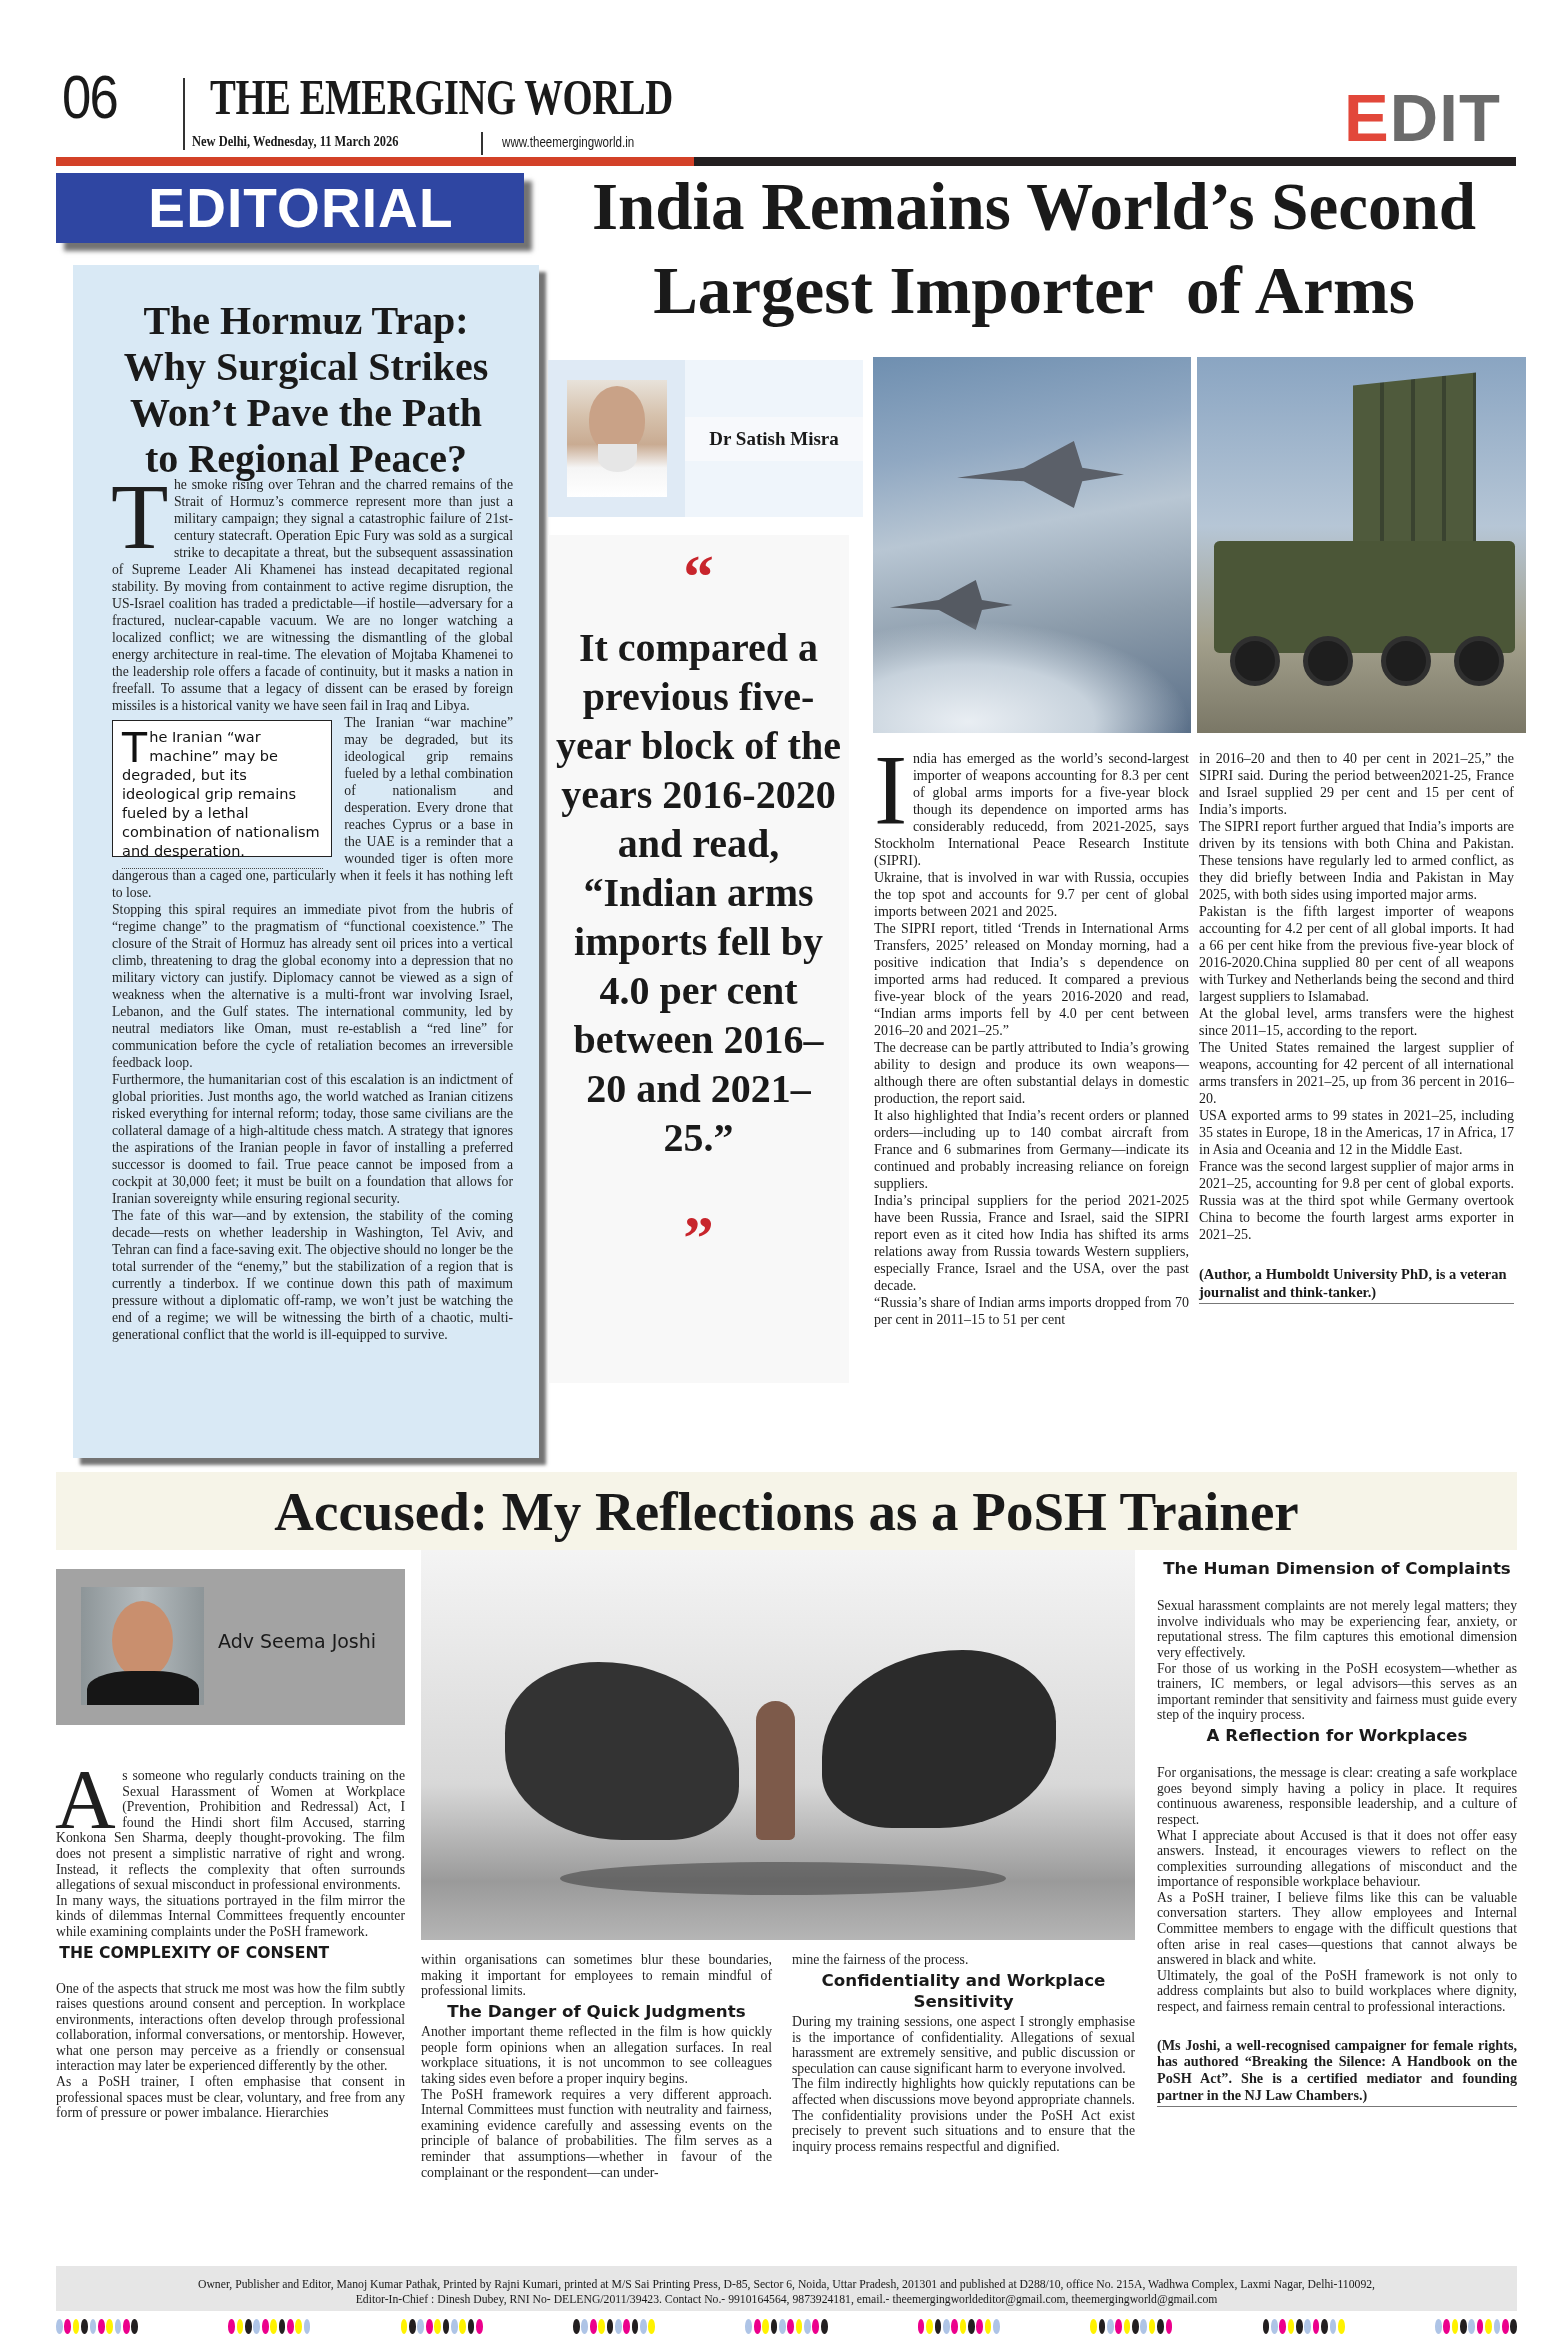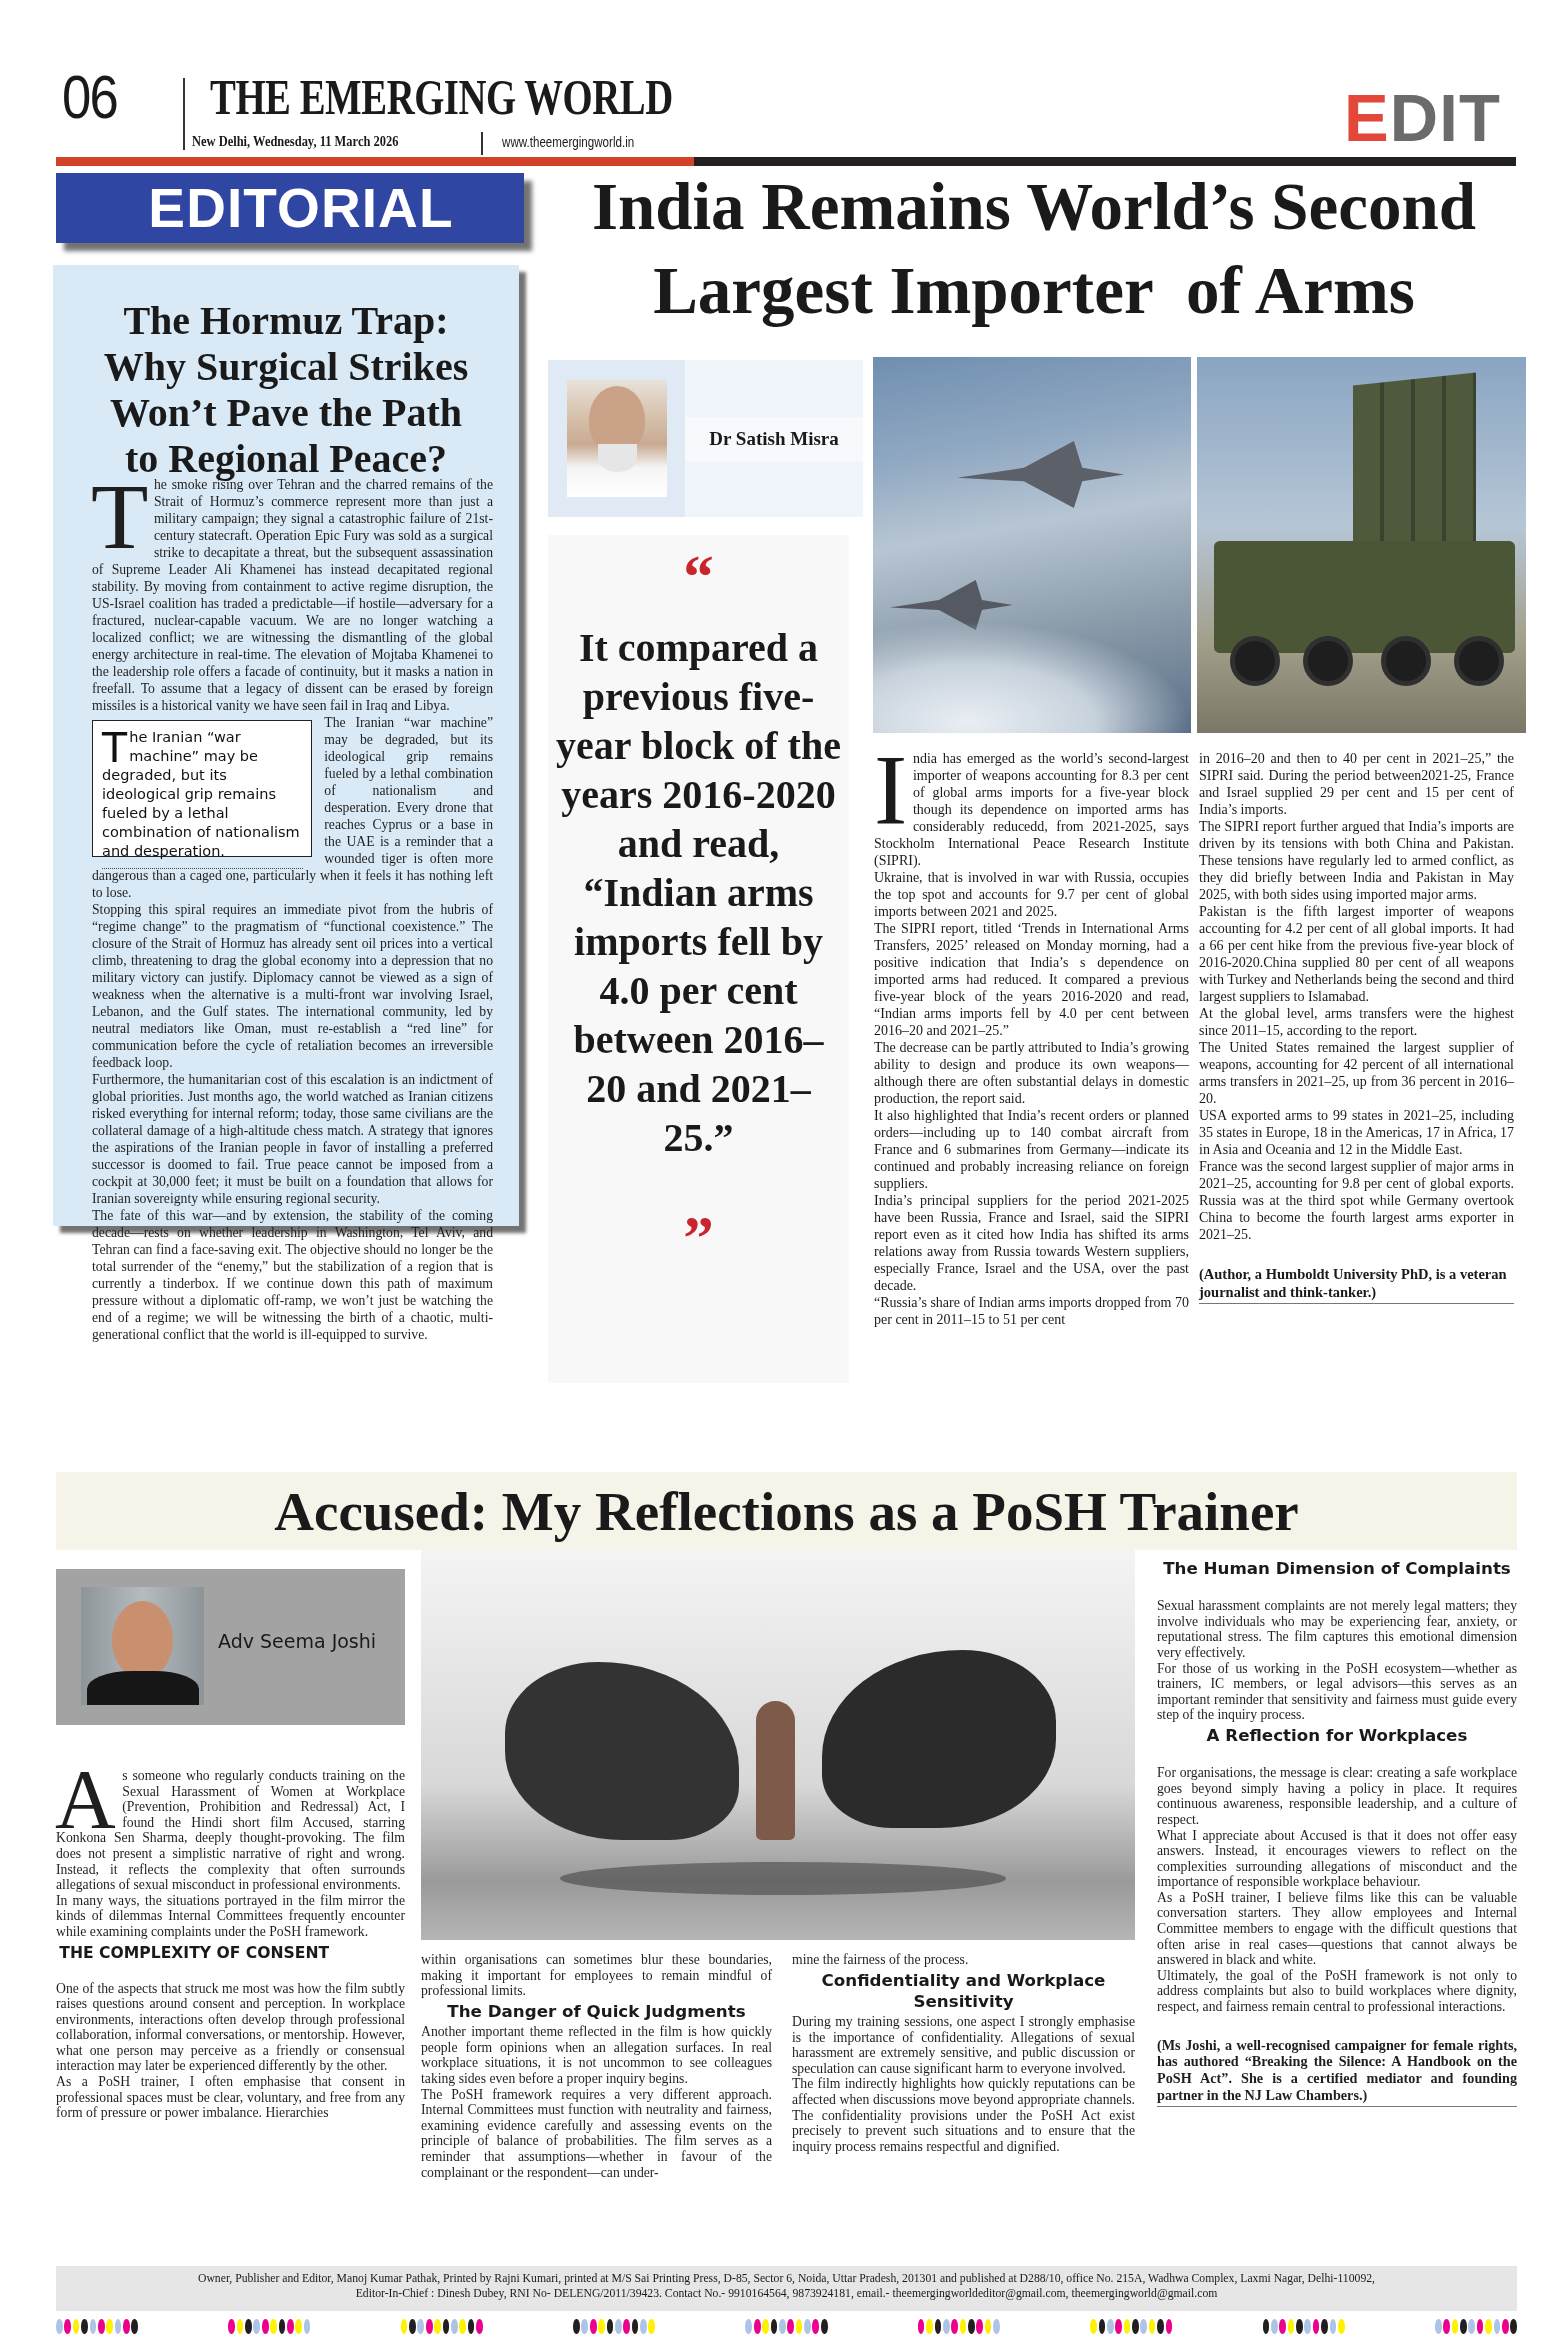--- a/index.html
+++ b/index.html
@@ -17,21 +17,21 @@
   .edit-logo { position: absolute; right: 60px; top: 84px; font-family: "Liberation Sans", sans-serif; font-weight: bold; font-size: 67px; line-height: 1; letter-spacing: 1.1px; }
   .edit-logo .e { color: #e2473a; }
   .edit-logo .rest { color: #6b6b6b; }
   .mast-bar-red { position: absolute; left: 56px; top: 157px; width: 638px; height: 9px; background: #d34128; }
   .mast-bar-black { position: absolute; left: 694px; top: 157px; width: 822px; height: 9px; background: #231f20; }
 
   
   .editorial-label { position: absolute; left: 56px; top: 173px; width: 468px; height: 70px; background: #2f46a2; box-shadow: 7.8px 7.8px 4.5px rgba(0,0,0,0.55); display: flex; align-items: center; justify-content: center; }
   .editorial-label span { font-family: "Liberation Sans", sans-serif; font-weight: bold; font-size: 55px; color: #ffffff; letter-spacing: 1.1px; padding-left: 22px; }
 
-  .editorial-box { position: absolute; left: 53px; top: 265px; width: 466px; height: 961px; background: #d9e9f5; box-shadow: 6.7px 6.7px 3.3px rgba(0,0,0,0.55); }
+  .editorial-box { position: absolute; left: 73px; top: 265px; width: 466px; height: 1193px; background: #d9e9f5; box-shadow: 6.7px 6.7px 3.3px rgba(0,0,0,0.55); }
   .ed-title { position: absolute; left: 0; top: 33px; width: 466px; text-align: center; font-family: "Liberation Serif", serif; font-size: 40px; line-height: 46px; color: #1a1a1a; }
   .ed-body { position: absolute; left: 39px; top: 211px; width: 401px; font-family: "Liberation Serif", serif; font-size: 13.7px; line-height: 17px; text-align: justify; color: #1f1f1f; }
   .ed-body p { margin: 0; }
   .dropcap-T { float: left; font-size: 94px; line-height: 74px; margin: 3.3px 5.6px -3.3px -1.1px; font-family: "Liberation Serif", serif; }
   .pullbox { float: left; width: 220px; height: 137px; margin: 5.6px 12.3px 4.5px 0; background: #ffffff; border: 1.1px solid #222; padding: 7.8px 7.8px 0 9px; font-family: "DejaVu Sans", sans-serif; font-size: 14.5px; line-height: 19px; color: #111; text-align: left; }
   .pullbox .pc { float: left; font-size: 41px; line-height: 33px; margin: 3.3px 2.2px 0 0; font-family: "DejaVu Sans", sans-serif; }
   .pullbox .dots { border-bottom: 1.1px dotted #444; margin-top: 6.7px; }
 
   
   .arms-headline { position: absolute; left: 535px; top: 164px; width: 998px; text-align: center; font-family: "Liberation Serif", serif; font-weight: bold; font-size: 67px; line-height: 84px; color: #1a1a1a; }
@@ -85,21 +85,21 @@
   .posh-col2 { left: 421px; top: 1952px; width: 351px; }
   .posh-col3 { left: 792px; top: 1952px; width: 343px; }
   .posh-col4 { left: 1157px; top: 1556px; width: 360px; }
   .dropcap-A { float: left; font-size: 84px; line-height: 62px; margin: 1.1px 6.7px -2.2px -1.1px; font-family: "Liberation Serif", serif; }
   .subhead { font-family: "DejaVu Sans", sans-serif; font-size: 16.7px; line-height: 21px; text-align: center; color: #1a1a1a; margin: 2.2px 0; }
   .subhead.left { text-align: left; font-size: 15.6px; margin: 3.3px 0 16.7px 3.3px; }
   .subhead.spaced { margin-bottom: 19px; }
   .posh-credit { margin-top: 22px !important; font-weight: bold; font-size: 14.2px; line-height: 16.7px; border-bottom: 1.7px solid #777; padding-bottom: 2.2px; }
 
   
-  .footer { position: absolute; left: 56px; top: 2266px; width: 1461px; height: 45px; background: #e6e6e6; text-align: center; font-family: "Liberation Serif", serif; font-size: 11.7px; line-height: 14.5px; padding-top: 6px; color: #1a1a1a; }
+  .footer { position: absolute; left: 56px; top: 2266px; width: 1461px; height: 45px; background: #e6e6e6; text-align: center; font-family: "Liberation Serif", serif; font-size: 11.7px; line-height: 14.5px; padding-top: 12px; color: #1a1a1a; }
   .reg-marks { position: absolute; left: 56px; top: 2319px; width: 1461px; height: 14.5px; display: flex; justify-content: space-between; }
   .reg-group { display: flex; gap: 1.7px; }
   .reg-dot { width: 6.7px; height: 14.5px; border-radius: 50%; }
 </style>
 </head>
 <body>
 
 <header class="masthead">
   <div class="page-no">06</div>
   <div class="mast-vline1"></div>

